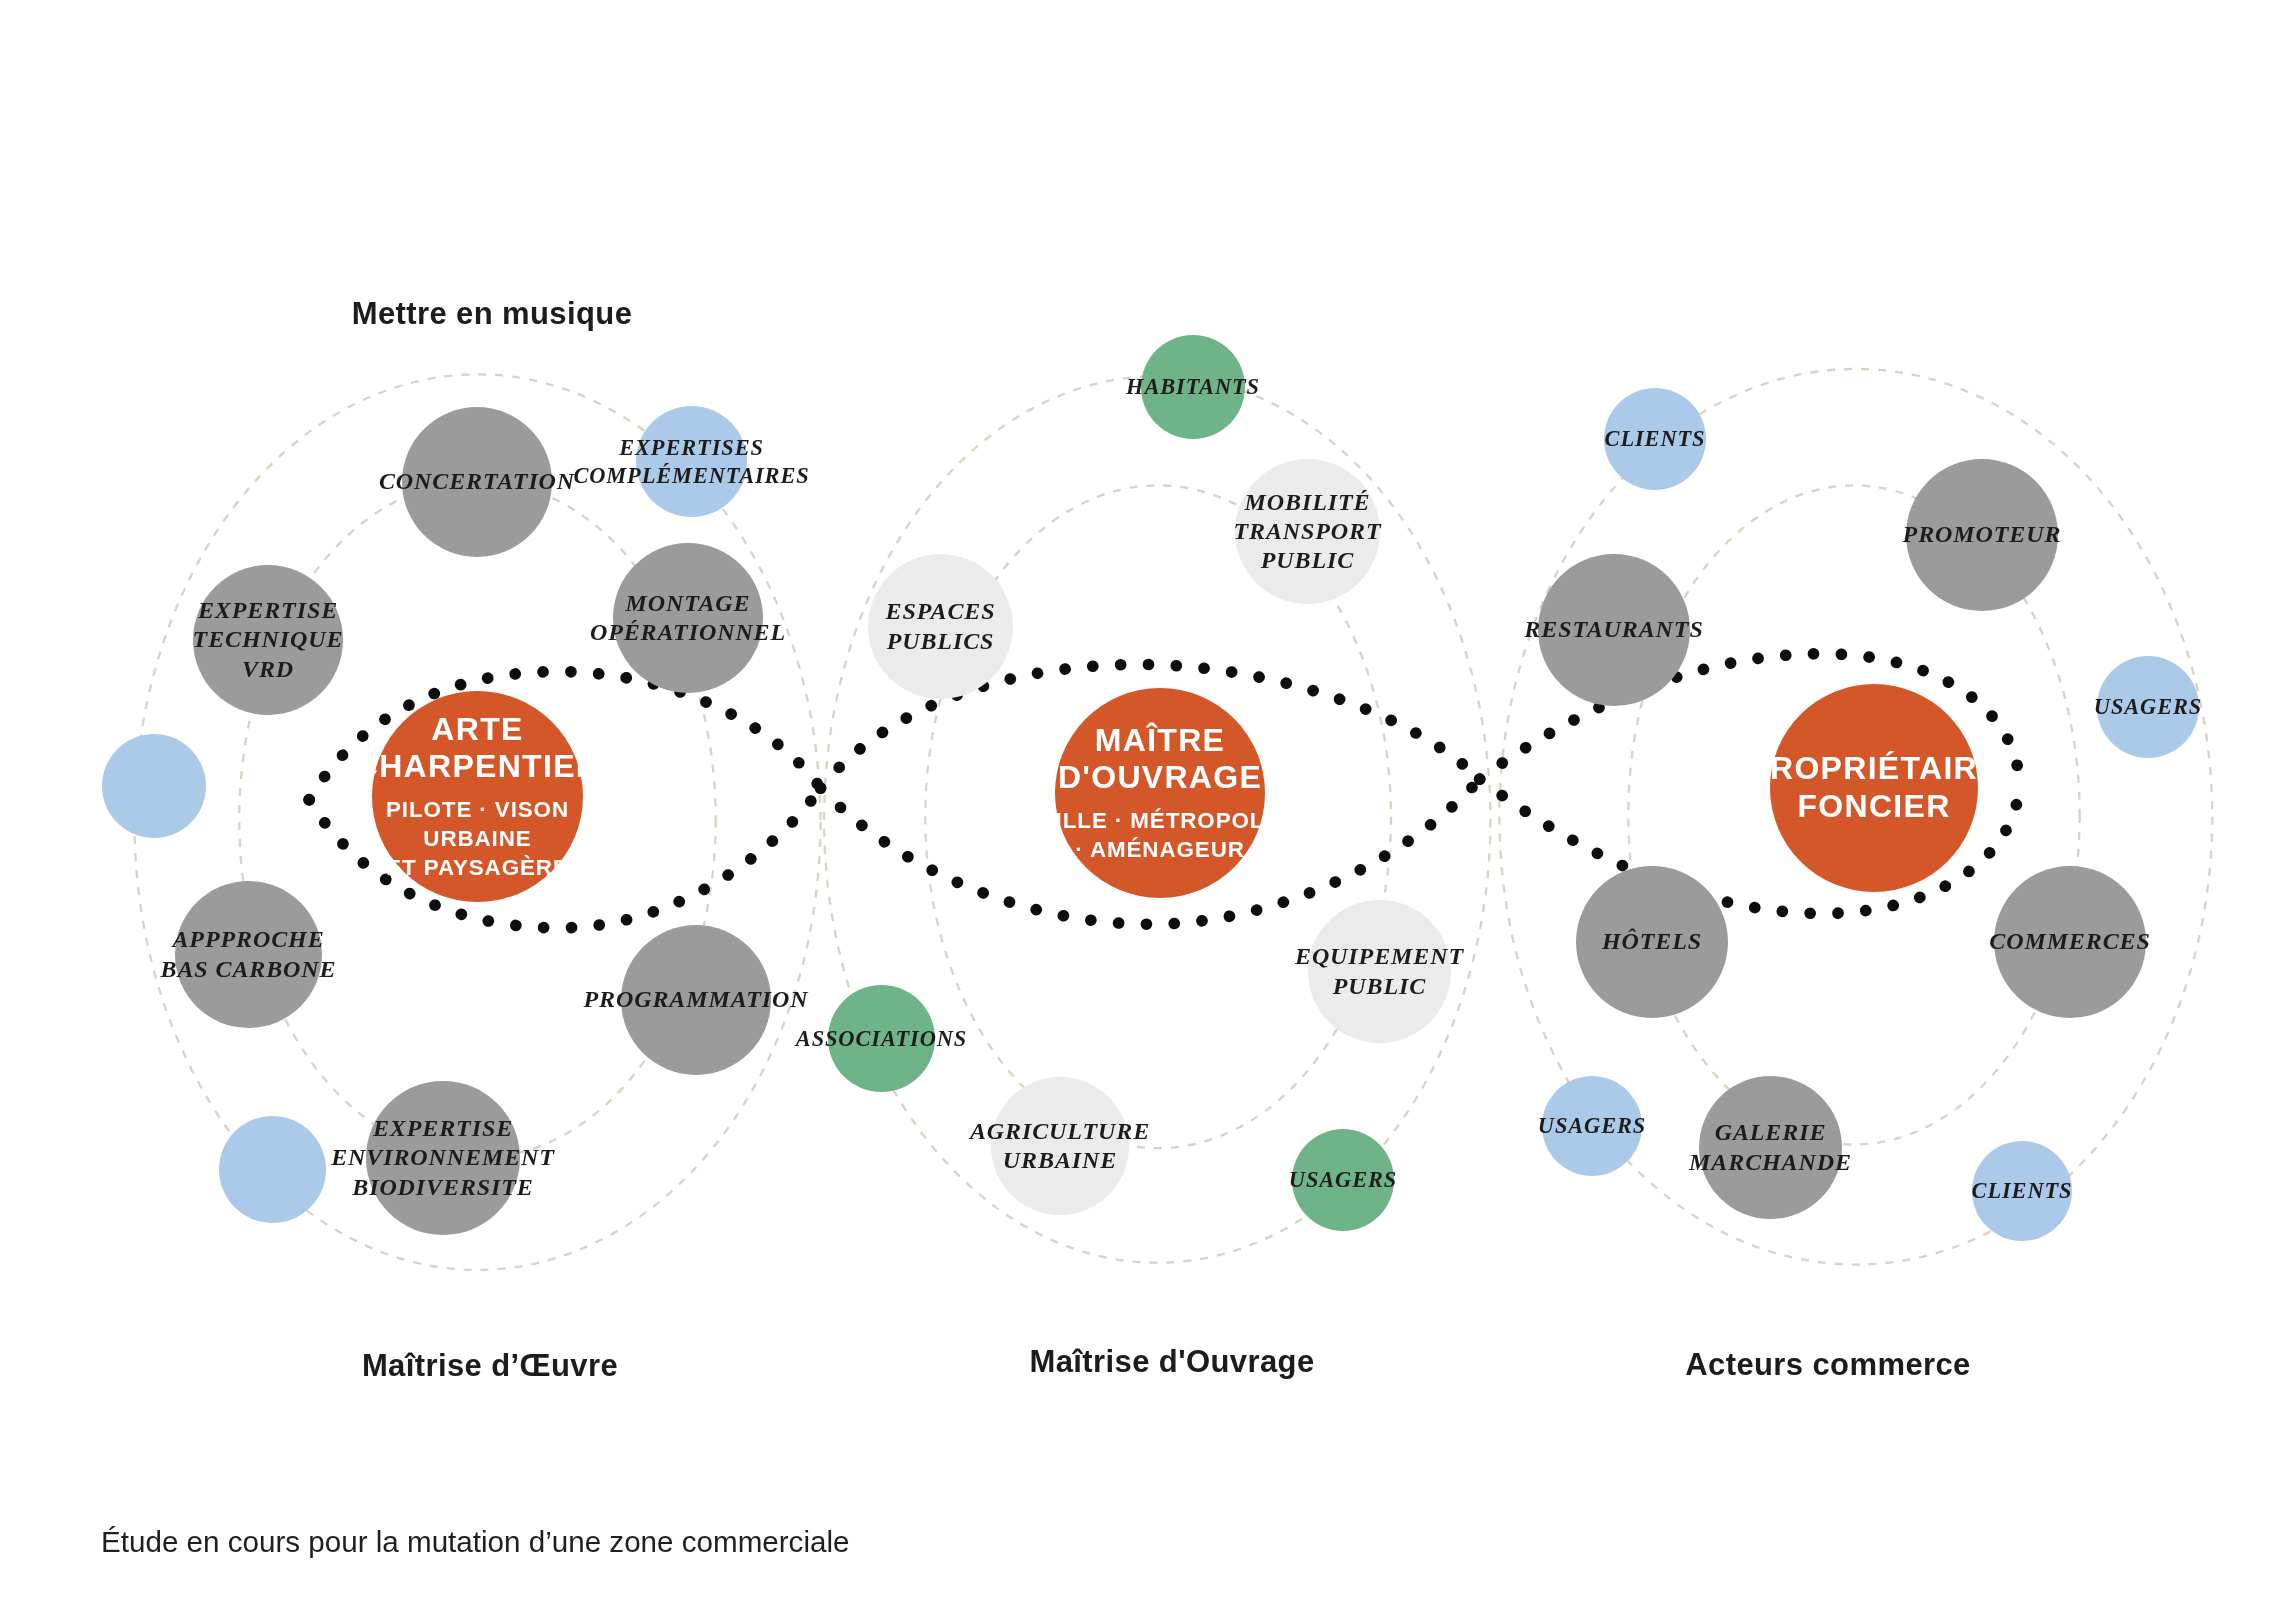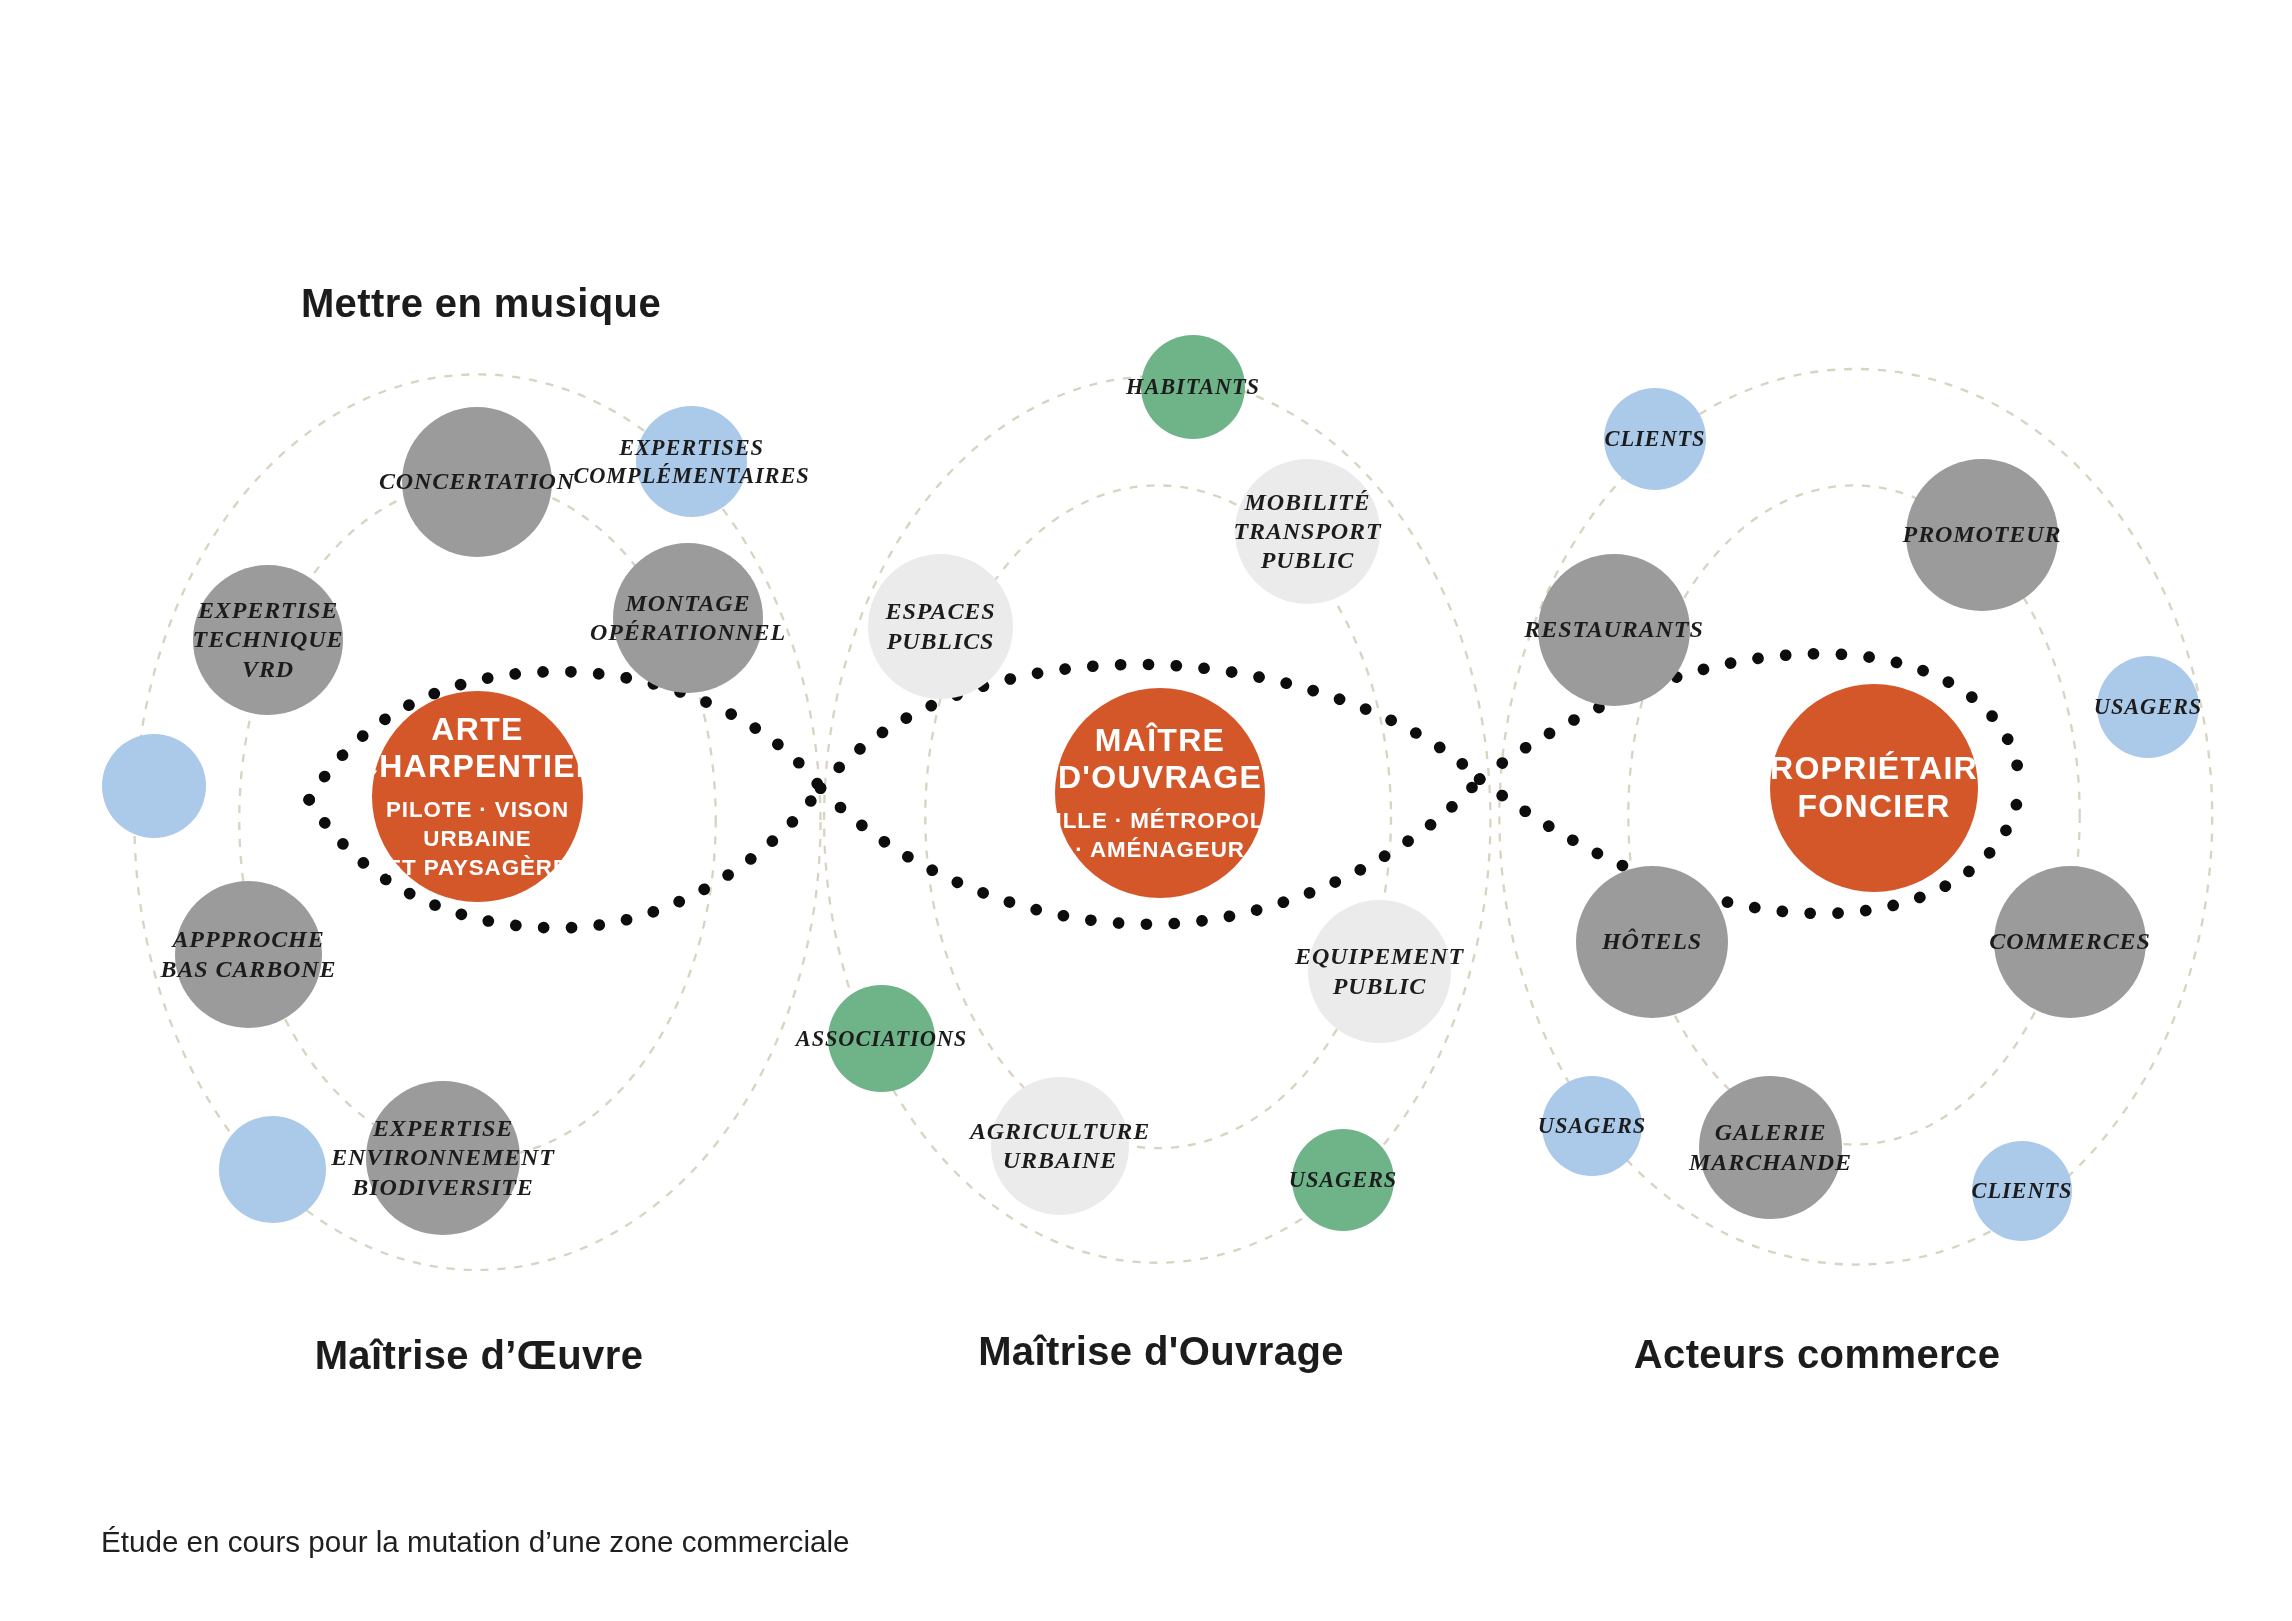--- a/index.html
+++ b/index.html
@@ -19,22 +19,22 @@
   .role-service{background:var(--light_gray);}
   .role-civic{background:var(--green);}
   .role-user{background:var(--blue);}
   .role-user .nl,.role-civic .nl{font-size:22.4px;}
   .role-core{background:var(--orange);}
   .role-core .nl{font-family:"Liberation Sans",sans-serif;font-style:normal;font-weight:700;
                  font-size:32px;line-height:1.18;letter-spacing:1.3px;color:#ffffff;}
   .role-core .sub{margin-top:9px;display:flex;flex-direction:column;align-items:center;}
   .role-core .sub div{font-family:"Liberation Sans",sans-serif;font-weight:700;font-size:22.4px;
                  line-height:1.3;letter-spacing:0.9px;color:#ffffff;white-space:nowrap;}
-  .ttl{position:absolute;margin:4px;transform:translate(-50%,-50%);
-       font-weight:700;font-size:40px;letter-spacing:0.4px;color:var(--text_dark);white-space:nowrap;}
+  .ttl{position:absolute;margin:15px;transform:translate(-50%,-50%);
+       font-weight:700;font-size:31px;letter-spacing:0.4px;color:var(--text_dark);white-space:nowrap;}
   .h-left{left:477px;top:299px;}
   .h-right{left:1809px;top:296px;}
   .f-left{left:475px;top:1351px;}
   .f-mid{left:1157px;top:1347px;}
   .f-right{left:1813px;top:1350px;}
   .caption{position:absolute;left:101px;top:1521px;font-weight:400;font-size:29.6px;
            line-height:1.45;color:#1f1f1f;}
 </style>
 </head>
 <body>
@@ -98,20 +98,25 @@
           <div>URBAINE</div>
           <div>ET PAYSAGÈRE</div>
         </div>
       </div>
       <div class="node role-actor" style="left: 175px; top: 881px; height: 147px; width: 147px;">
         <div class="lbl">
           <div class="nl">APPPROCHE</div>
           <div class="nl">BAS CARBONE</div>
         </div>
       </div>
+      <div class="node role-actor" style="left: 621px; top: 925px; height: 150px; width: 150px;">
+        <div class="lbl">
+          <div class="nl">PROGRAMMATION</div>
+        </div>
+      </div>
       <div class="node role-user" style="left: 219px; top: 1116px; height: 107px; width: 107px;">
         <div class="lbl"></div>
       </div>
       <div class="node role-actor" style="left: 366px; top: 1081px; height: 154px; width: 154px;">
         <div class="lbl">
           <div class="nl">EXPERTISE</div>
           <div class="nl">ENVIRONNEMENT</div>
           <div class="nl">BIODIVERSITE</div>
         </div>
       </div>

